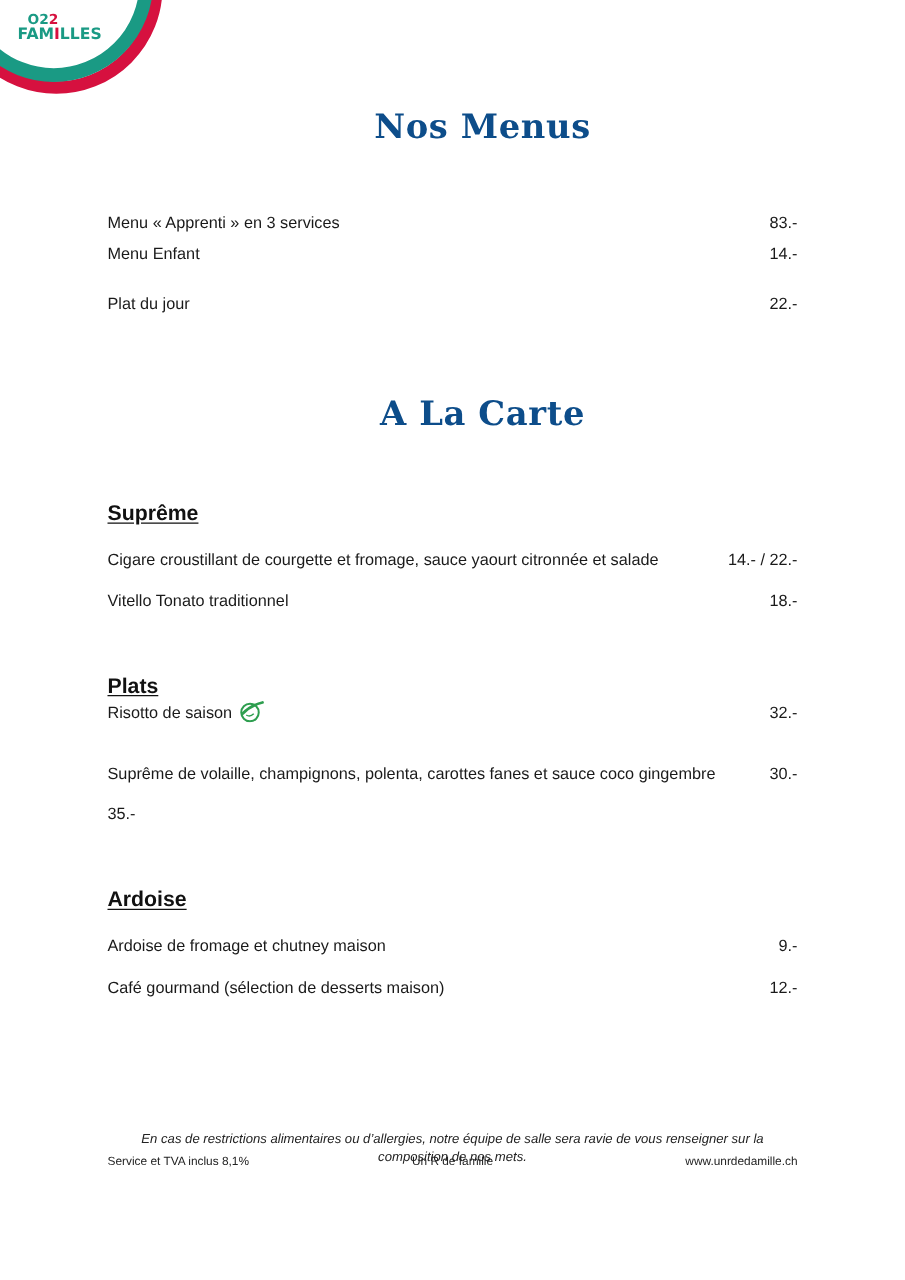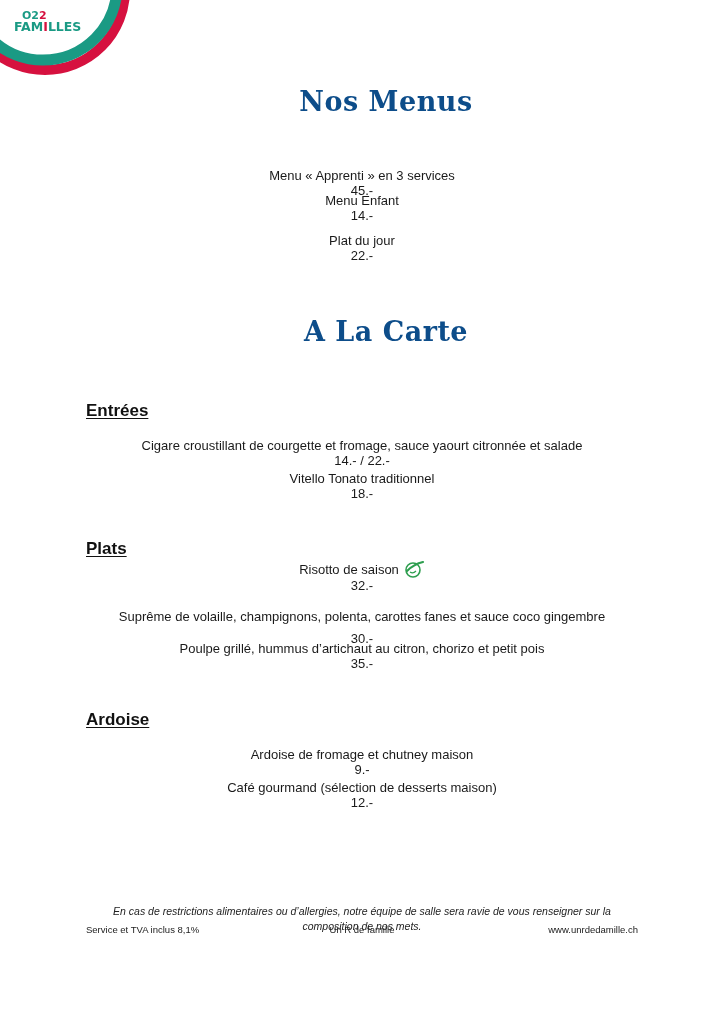--- a/index.html
+++ b/index.html
@@ -11,21 +11,21 @@
                line-height: 11px; font-family: "DejaVu Sans", sans-serif; }
   .logo-text .l1 { font-size: 11px; padding-left: 8px; letter-spacing: 0px; }
   .logo-text .l2 { font-size: 12.5px; letter-spacing: 0px; }
   .logo-text .red { color: #d6113f; }
 
   .title { position: absolute; left: 0; width: 724px; text-align: center;
            font-family: "DejaVu Serif", "Liberation Serif", serif; font-weight: bold;
            color: #0d4d8a; font-size: 27px; letter-spacing: 0.5px; margin-left: 24px; }
 
   .row { position: absolute; left: 86px; width: 552px; height: 18px; font-size: 13px;
-         display: flex; justify-content: space-between; align-items: center; flex-direction: column; }
+         display: flex; justify-content: space-between; align-items: center; }
   .row .name { display: flex; align-items: center; gap: 4px; }
   .row .price { text-align: right; white-space: nowrap; }
 
   .section-heading { position: absolute; left: 86px; font-size: 17px; font-weight: bold;
                      text-decoration: underline; text-underline-offset: 2px; color: #111; }
 
   .note { position: absolute; left: 100px; width: 524px; top: 904px; text-align: center;
           font-size: 10.5px; font-style: italic; line-height: 15px; color: #222; }
 
   .footer { position: absolute; top: 924px; left: 86px; width: 552px; font-size: 9.5px;
@@ -45,34 +45,34 @@
   <div class="logo-text">
     <div class="l1"><span>O2</span><span class="red">2</span></div>
     <div class="l2"><span>FAM</span><span class="red">I</span><span>LLES</span></div>
   </div>
 </div>
 
 <div class="title" style="top:86px;">Nos Menus</div>
 
 <div class="row" style="top:168px;">
   <span class="name">Menu « Apprenti » en 3 services</span>
-  <span class="price">45.-</span>
+  <span class="price">83.-</span>
 </div>
 <div class="row" style="top:193px;">
   <span class="name">Menu Enfant</span>
   <span class="price">14.-</span>
 </div>
 <div class="row" style="top:233px;">
   <span class="name">Plat du jour</span>
   <span class="price">22.-</span>
 </div>
 
 <div class="title" style="top:316px;">A La Carte</div>
 
-<div class="section-heading" style="top:401px;">Entrées</div>
+<div class="section-heading" style="top:401px;">Suprême</div>
 <div class="row" style="top:438px;">
   <span class="name">Cigare croustillant de courgette et fromage, sauce yaourt citronnée et salade</span>
   <span class="price">14.- / 22.-</span>
 </div>
 <div class="row" style="top:471px;">
   <span class="name">Vitello Tonato traditionnel</span>
   <span class="price">18.-</span>
 </div>
 
 <div class="section-heading" style="top:539px;">Plats</div>
@@ -85,21 +85,20 @@
       <path d="M7 12 Q10 14 13 11" fill="none" stroke="#2e9e4f" stroke-width="1.2"></path>
     </svg>
   </span>
   <span class="price">32.-</span>
 </div>
 <div class="row" style="top:609px;gap:7px;">
   <span class="name">Suprême de volaille, champignons, polenta, carottes fanes et sauce coco gingembre</span>
   <span class="price">30.-</span>
 </div>
 <div class="row" style="top:641px;">
-  <span class="name">Poulpe grillé, hummus d’artichaut au citron, chorizo et petit pois</span>
   <span class="price">35.-</span>
 </div>
 
 <div class="section-heading" style="top:710px;">Ardoise</div>
 <div class="row" style="top:747px;">
   <span class="name">Ardoise de fromage et chutney maison</span>
   <span class="price">9.-</span>
 </div>
 <div class="row" style="top:780px;">
   <span class="name">Café gourmand (sélection de desserts maison)</span>

